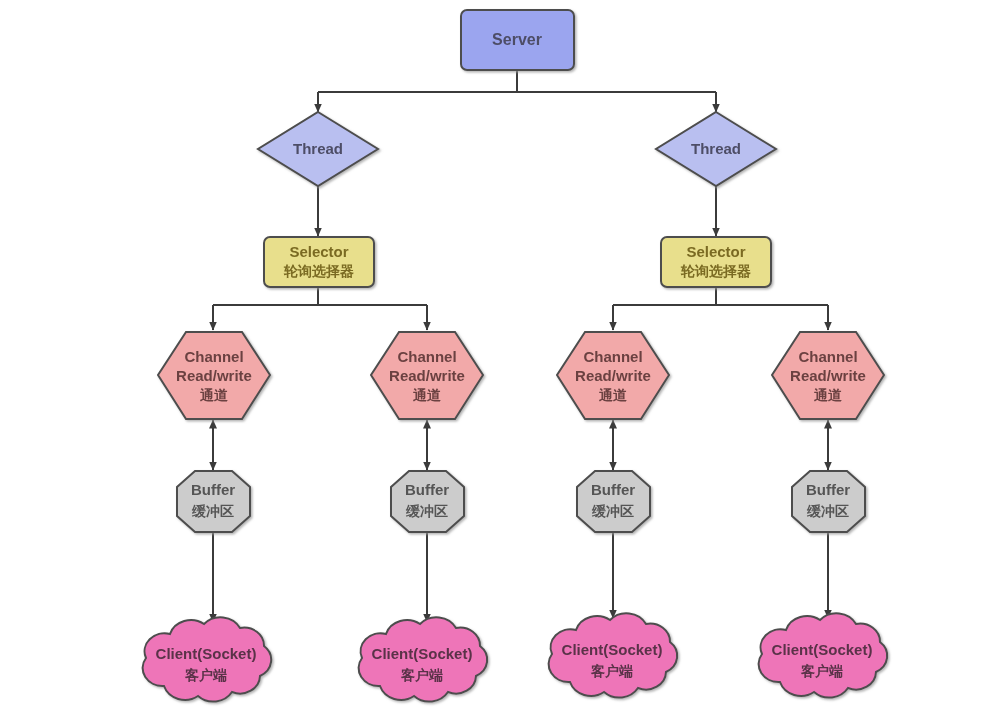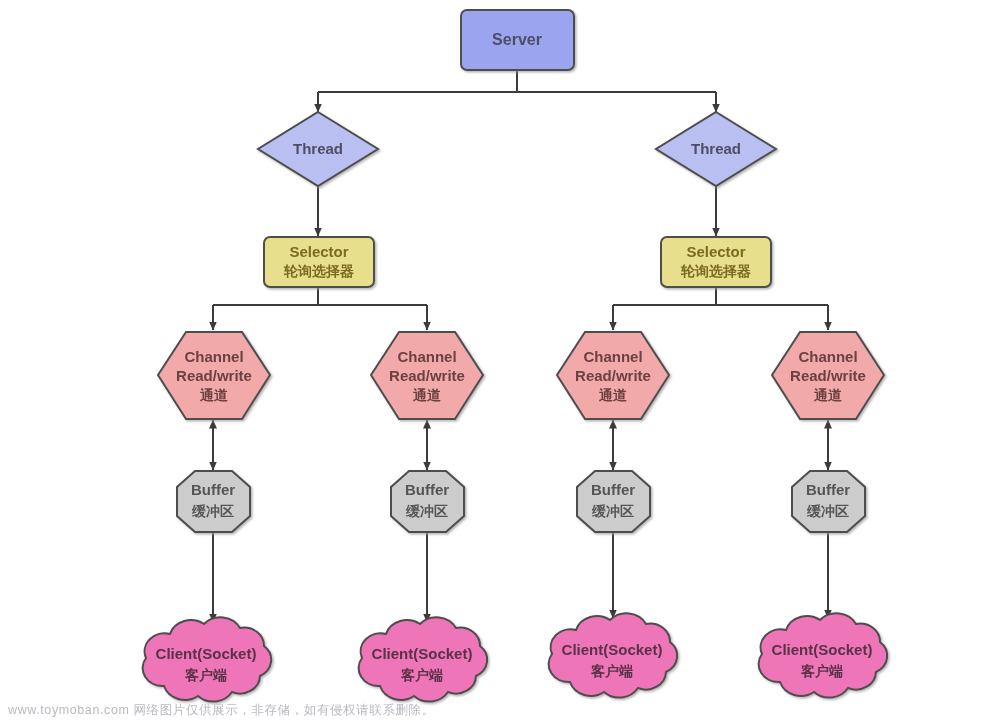--- a/index.html
+++ b/index.html
@@ -224,14 +224,13 @@
 
     <g>
       <path class="shape" fill="#EE74B8" filter="url(#softshadow)" d="M786,630 a22,20 0 0 1 34,-10 a22,20 0 0 1 36,4 a20,18 0 0 1 24,18
            a20,18 0 0 1 -4,30 a20,18 0 0 1 -28,16 a22,20 0 0 1 -34,4
            a22,20 0 0 1 -34,-10 a20,18 0 0 1 -18,-28 a20,18 0 0 1 24,-24 Z"></path>
       <text class="node-label lbl-en lbl-cloud" x="822" y="651">Client(Socket)</text>
       <text class="node-label lbl-cn lbl-cloud" x="822" y="672">客户端</text>
     </g>
   </svg>
 
-  <div class="footer">www.toymoban.com 网络图片仅供展示，非存储，如有侵权请联系删除。</div>
 </div>
 
 </body></html>

